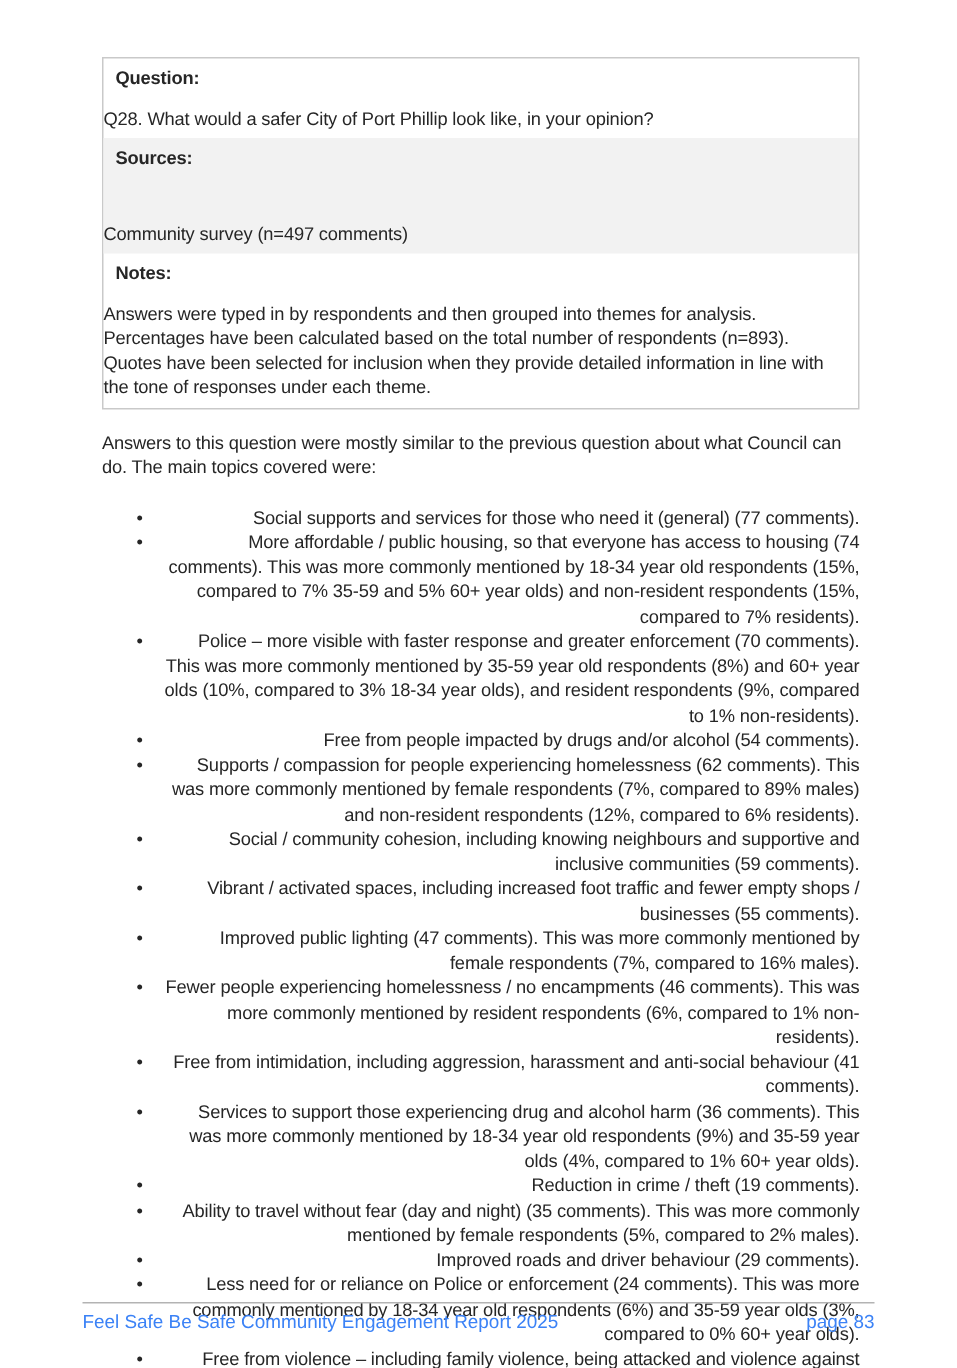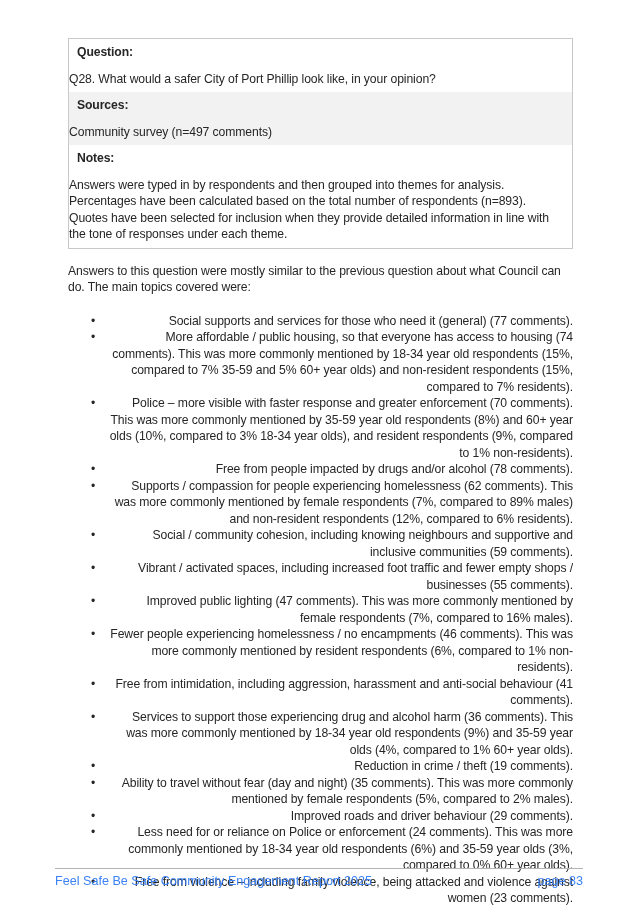--- a/index.html
+++ b/index.html
@@ -17,21 +17,21 @@
   .content {
     padding: 38px 65px 0 68px;
   }
   
   .info-table {
     border: 1px solid #c9c9c9;
     width: 100%;
     box-sizing: border-box;
   }
   .info-row { display: flex; flex-direction: column; }
-  .info-row.shaded { background: #f2f2f2; }
+  .info-row.shaded { background: #f2f2f2; gap: 24px; }
   .cell-label {
     width: 72px;
     flex-shrink: 0;
     padding: 5px 0 5px 8px;
     font-weight: bold;
   }
   .cell-value {
     flex: 1;
     padding: 5px 12px 5px 0;
   }
@@ -89,21 +89,21 @@
       <div class="cell-value">Answers were typed in by respondents and then grouped into themes for analysis. Percentages have been calculated based on the total number of respondents (n=893). Quotes have been selected for inclusion when they provide detailed information in line with the tone of responses under each theme.</div>
     </div>
   </div>
 
   <p class="intro">Answers to this question were mostly similar to the previous question about what Council can do. The main topics covered were:</p>
 
   <ul class="bullets">
       <li>Social supports and services for those who need it (general) (77 comments).</li>
       <li>More affordable / public housing, so that everyone has access to housing (74 comments). This was more commonly mentioned by 18-34 year old respondents (15%, compared to 7% 35-59 and 5% 60+ year olds) and non-resident respondents (15%, compared to 7% residents).</li>
       <li>Police – more visible with faster response and greater enforcement (70 comments). This was more commonly mentioned by 35-59 year old respondents (8%) and 60+ year olds (10%, compared to 3% 18-34 year olds), and resident respondents (9%, compared to 1% non-residents).</li>
-      <li>Free from people impacted by drugs and/or alcohol (78 comments).</li>
+      <li>Free from people impacted by drugs and/or alcohol (54 comments).</li>
       <li>Supports / compassion for people experiencing homelessness (62 comments). This was more commonly mentioned by female respondents (7%, compared to 89% males) and non-resident respondents (12%, compared to 6% residents).</li>
       <li>Social / community cohesion, including knowing neighbours and supportive and inclusive communities (59 comments).</li>
       <li>Vibrant / activated spaces, including increased foot traffic and fewer empty shops / businesses (55 comments).</li>
       <li>Improved public lighting (47 comments). This was more commonly mentioned by female respondents (7%, compared to 16% males).</li>
       <li>Fewer people experiencing homelessness / no encampments (46 comments). This was more commonly mentioned by resident respondents (6%, compared to 1% non-residents).</li>
       <li>Free from intimidation, including aggression, harassment and anti-social behaviour (41 comments).</li>
       <li>Services to support those experiencing drug and alcohol harm (36 comments). This was more commonly mentioned by 18-34 year old respondents (9%) and 35-59 year olds (4%, compared to 1% 60+ year olds).</li>
       <li>Reduction in crime / theft (19 comments).</li>
       <li>Ability to travel without fear (day and night) (35 comments). This was more commonly mentioned by female respondents (5%, compared to 2% males).</li>
       <li>Improved roads and driver behaviour (29 comments).</li>

